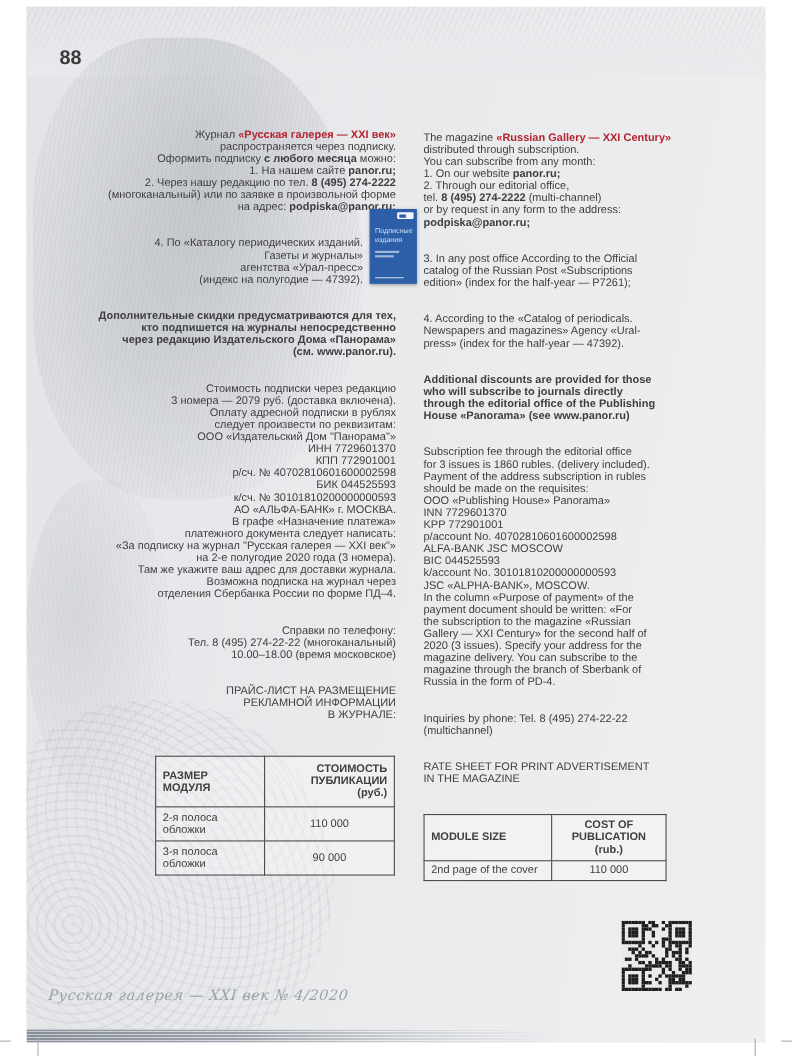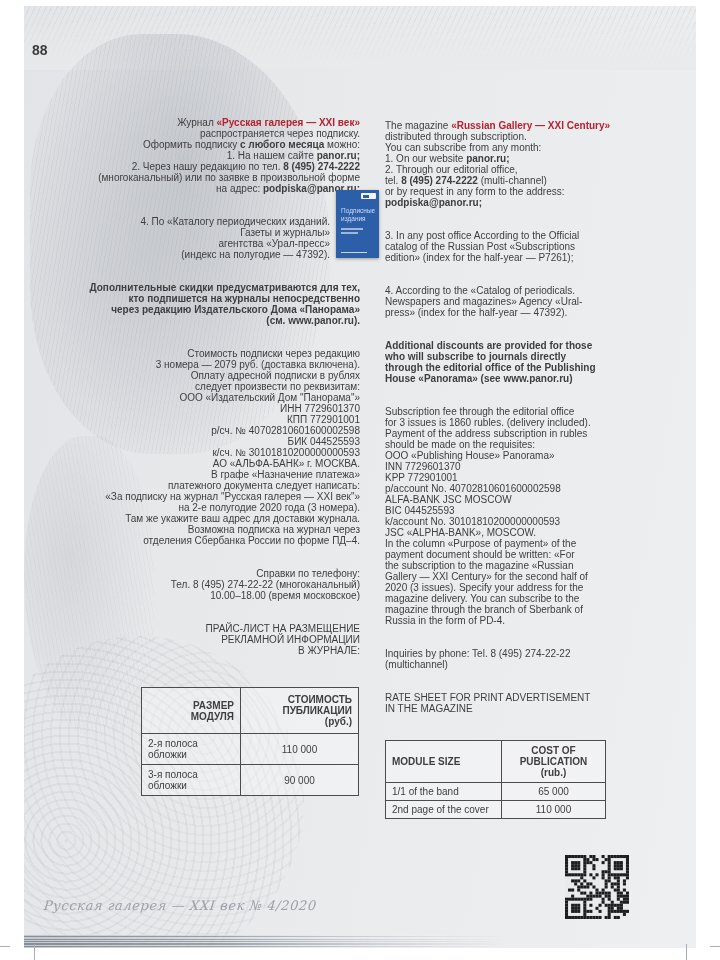--- a/index.html
+++ b/index.html
@@ -51,32 +51,32 @@
   .bold{font-weight:700;}
   .seg-b{font-weight:700;}
   .seg-rb{font-weight:700;color:#b4232e;}
   .pad-cover{padding-right:30px;}
   .m24{margin-top:24px;} .m26{margin-top:26px;} .m35{margin-top:35px;}
   .m2{margin-top:2px;}  .m7{margin-top:7px;}  .m30{margin-top:30px;}
   .m19{margin-top:19px;} .m44{margin-top:44px;} .m11{margin-top:11px;}
   .m39{margin-top:39px;}
   .m14{margin-top:14px;}
   
-  .page-num{position:absolute;left:8px;top:36px;font-size:14px;font-weight:700;color:#3a3a3c;}
+  .page-num{position:absolute;left:30px;top:36px;font-size:18px;font-weight:700;color:#3a3a3c;}
   
   table.ad-table{
     border-collapse:collapse;background:rgba(255,255,255,.30);
     font-size:10px;line-height:11px;color:#3e3e40;
   }
   table.ad-table th, table.ad-table td{
     border:1px solid #4c4c4e;white-space:pre-line;vertical-align:middle;
   }
   table.ru{width:218px;margin:9px 1px 0 auto;text-align:left;}
   table.ru th{font-weight:700;padding:6px 6px;}
-  table.ru th.c1{width:86px;text-align:right;}
+  table.ru th.c1{width:86px;text-align:left;}
   table.ru th.c2{text-align:right;}
   table.ru td{padding:4px 6px;text-align:left;}
   table.ru td.num{text-align:center;}
   table.en{width:221px;margin-top:4px;}
   table.en th{font-weight:700;padding:4px 6px;}
   table.en th.c1{width:103px;text-align:left;}
   table.en th.c2{text-align:center;}
   table.en td{padding:3px 6px;text-align:left;}
   table.en td.num{text-align:center;}
   
@@ -251,24 +251,20 @@
 IN THE MAGAZINE</p>
     <table class="ad-table en">
       <thead>
         <tr>
           <th class="c1">MODULE SIZE</th>
           <th class="c2">COST OF
 PUBLICATION (rub.)</th>
         </tr>
       </thead>
       <tbody>
-        <tr>
-          <td>1/1 of the band</td>
-          <td class="num">65 000</td>
-        </tr>
         <tr>
           <td>2nd page of the cover</td>
           <td class="num">110 000</td>
         </tr>
       </tbody>
     </table>
     <div class="qr m14"><svg xmlns="http://www.w3.org/2000/svg" width="64" height="64" viewBox="0 0 63 63">
           <rect width="63" height="63" fill="#e9eaec"></rect>
           <g fill="#1d1d1f">
             <rect x="0" y="0" width="3" height="3"></rect>

